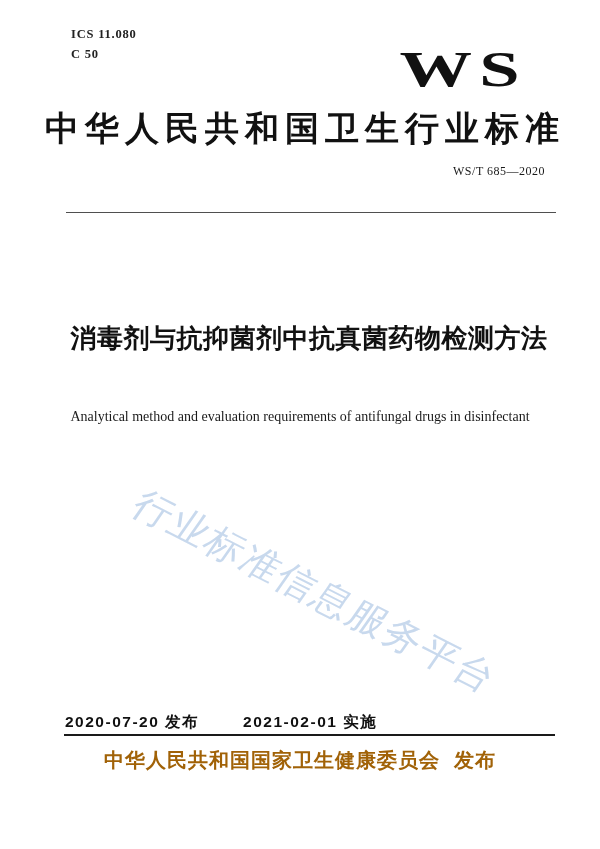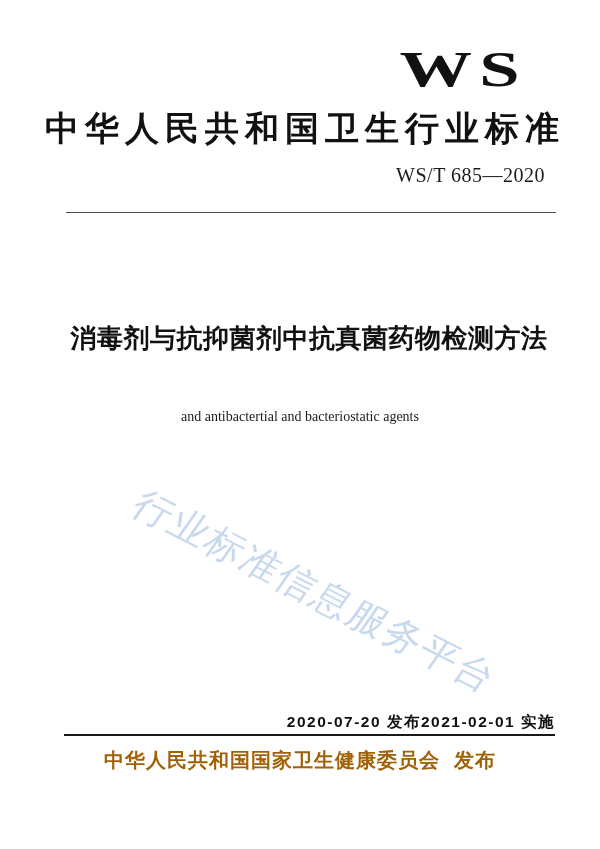--- a/index.html
+++ b/index.html
@@ -52,21 +52,21 @@
     font-weight: 700;
     letter-spacing: 6px;
     color: #111;
     white-space: nowrap;
   }
   .standard-number {
     position: absolute;
     top: 164px;
     right: 55px;
     font-family: "Liberation Serif", "DejaVu Serif", serif;
-    font-size: 20px;
+    font-size: 12px;
     letter-spacing: 0.5px;
     color: #1a1a1a;
   }
   .rule {
     position: absolute;
     left: 66px;
     right: 44px;
     border: none;
     margin: 0;
   }
@@ -118,26 +118,27 @@
     white-space: nowrap;
     transform: translate(-50%, -50%) rotate(27deg) skewX(-8deg);
     pointer-events: none;
   }
   .dates-row {
     position: absolute;
     left: 65px;
     right: 45px;
     top: 712px;
     display: flex;
-    justify-content: flex-end;
+    justify-content: flex-start;
     font-family: "Liberation Sans", "DejaVu Sans", sans-serif;
     font-size: 15.5px;
     font-weight: 600;
     letter-spacing: 1.5px;
     color: #111;
+    gap: 44px;
   }
   .publisher {
     position: absolute;
     left: 0;
     right: 0;
     top: 747px;
     text-align: center;
     font-family: "Liberation Sans", "DejaVu Sans", sans-serif;
     font-size: 20px;
     font-weight: 700;
@@ -148,35 +149,39 @@
   .publisher .gap {
     display: inline-block;
     width: 14px;
   }
 </style>
 </head>
 <body>
 
 <div class="page">
 
+  <div class="top-meta">
+    <div>ICS 11.080</div>
+    <div>C 50</div>
+  </div>
 
   <div class="ws-logo">WS</div>
 
   <div class="standard-type">中华人民共和国卫生行业标准</div>
 
   <div class="standard-number">WS/T 685—2020</div>
 
   <hr class="rule rule-top">
 
   <div class="title-zh">
     <div>消毒剂与抗抑菌剂中抗真菌药物检测方法</div>
   </div>
 
   <div class="title-en">
-    <div>and antibactertial and bacteriostatic agents</div>
+    <div>Analytical method and evaluation requirements of antifungal drugs in disinfectant</div>
   </div>
 
   <div class="watermark">行业标准信息服务平台</div>
 
   <div class="dates-row">
     <span>2020-07-20 发布</span>
     <span>2021-02-01 实施</span>
   </div>
 
   <hr class="rule rule-bottom">

